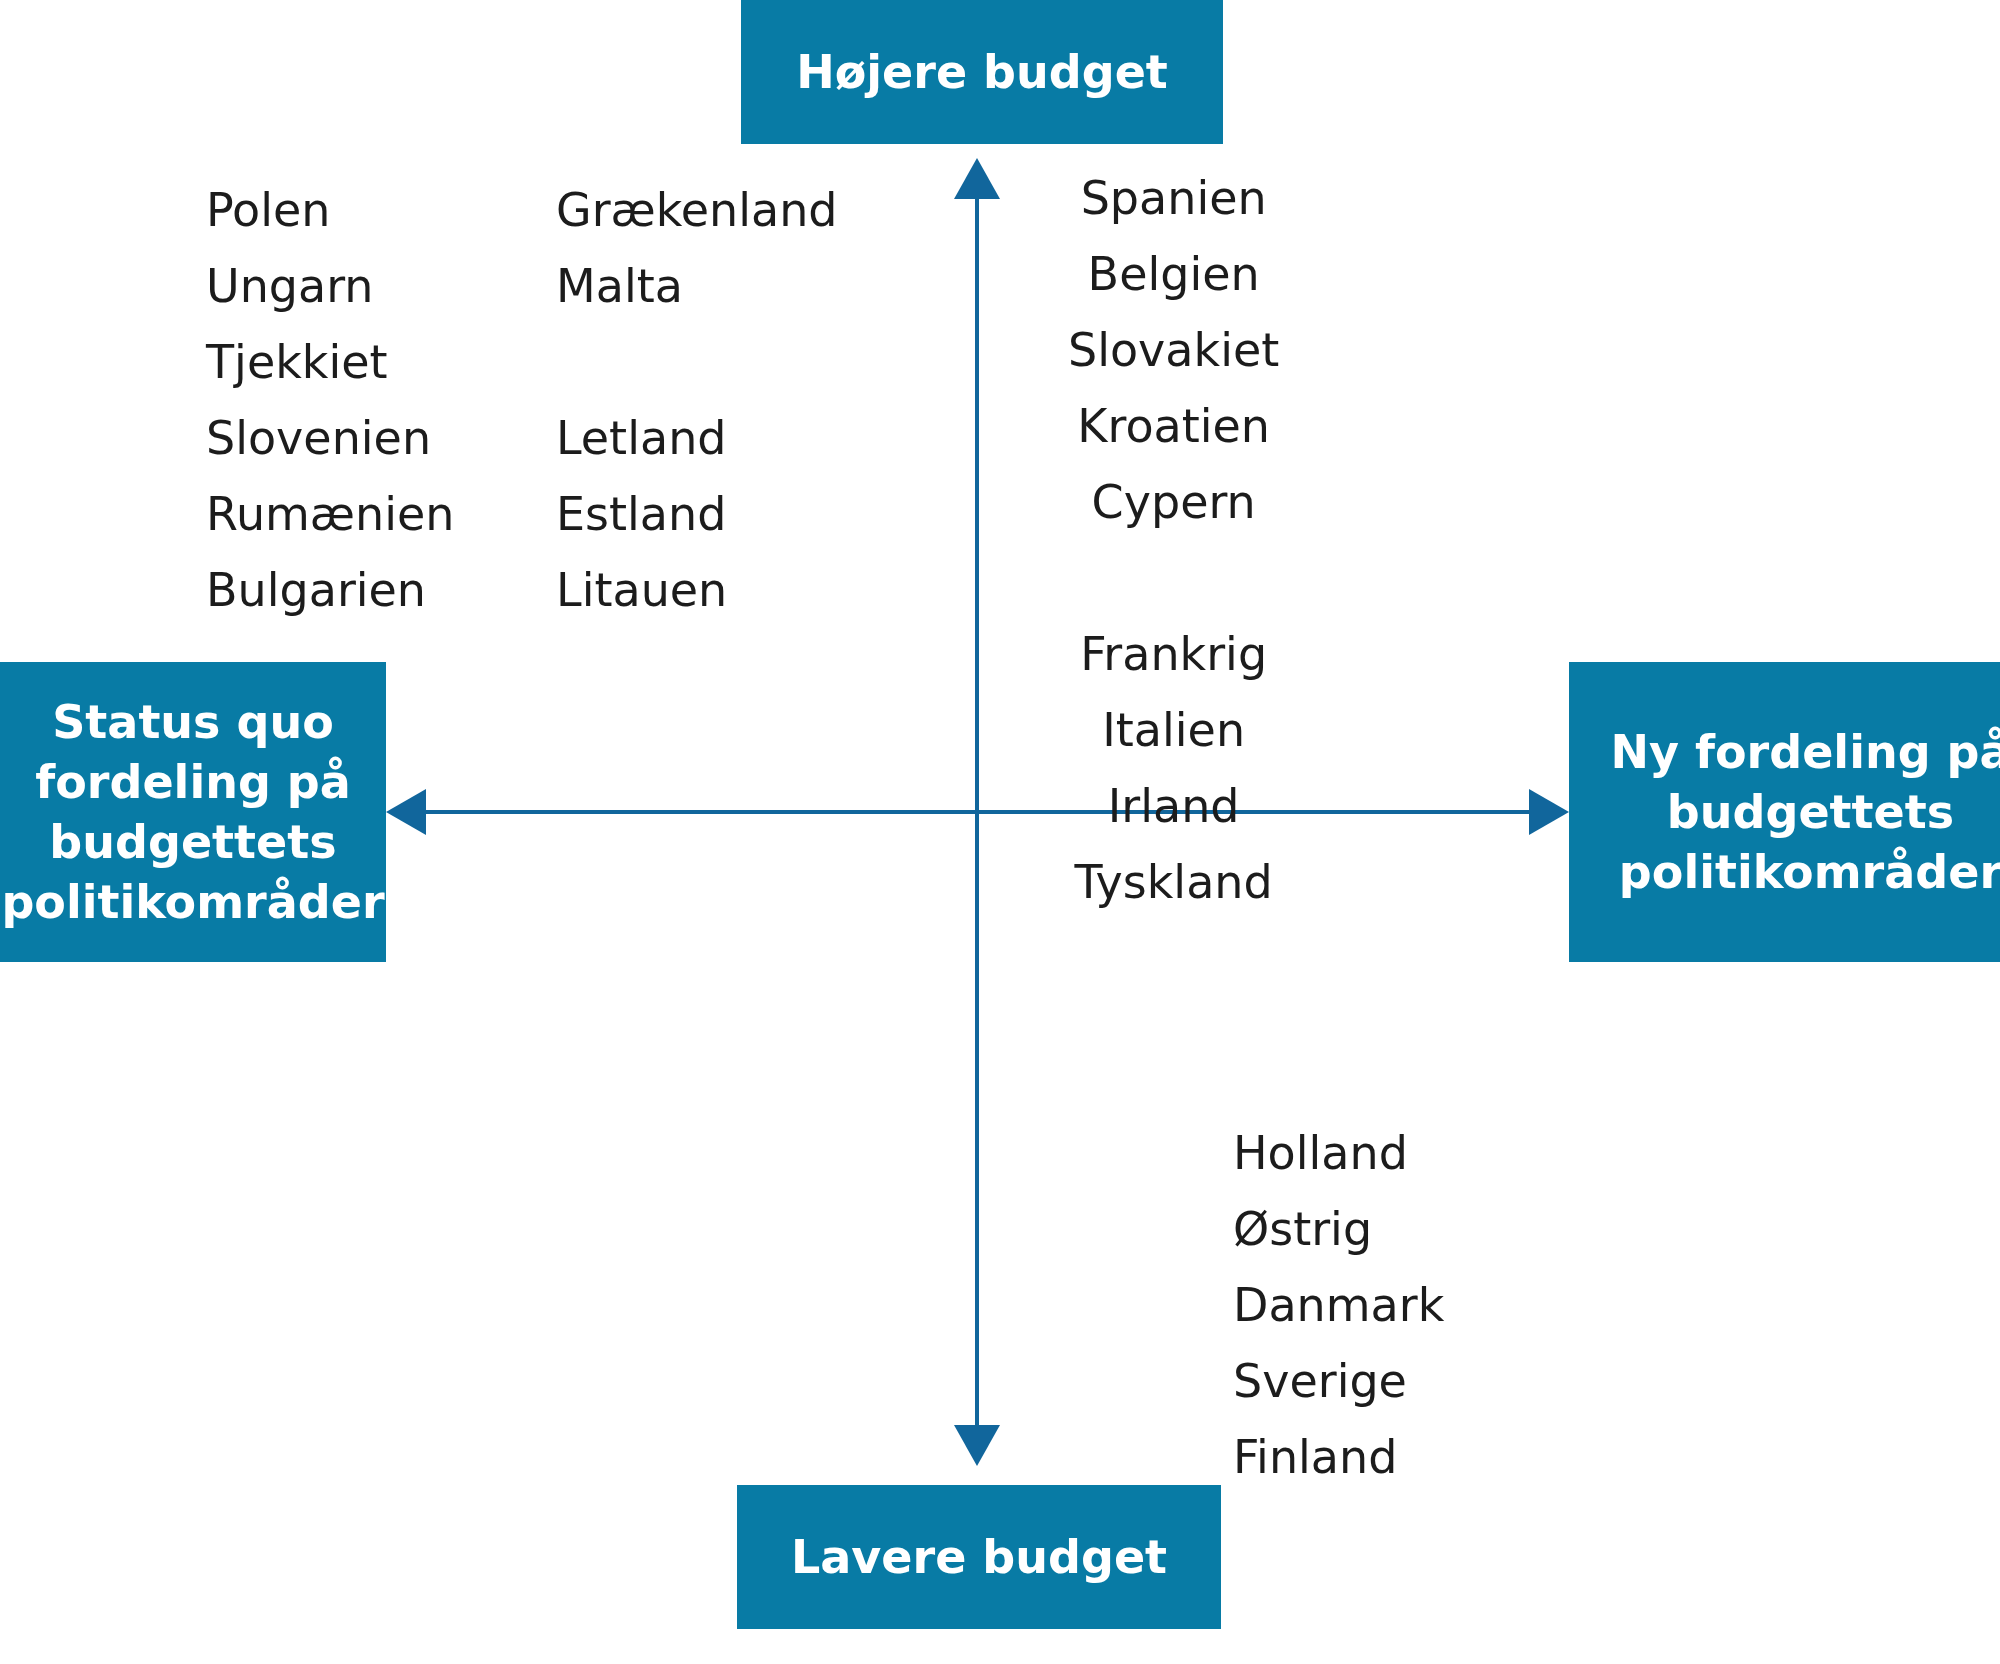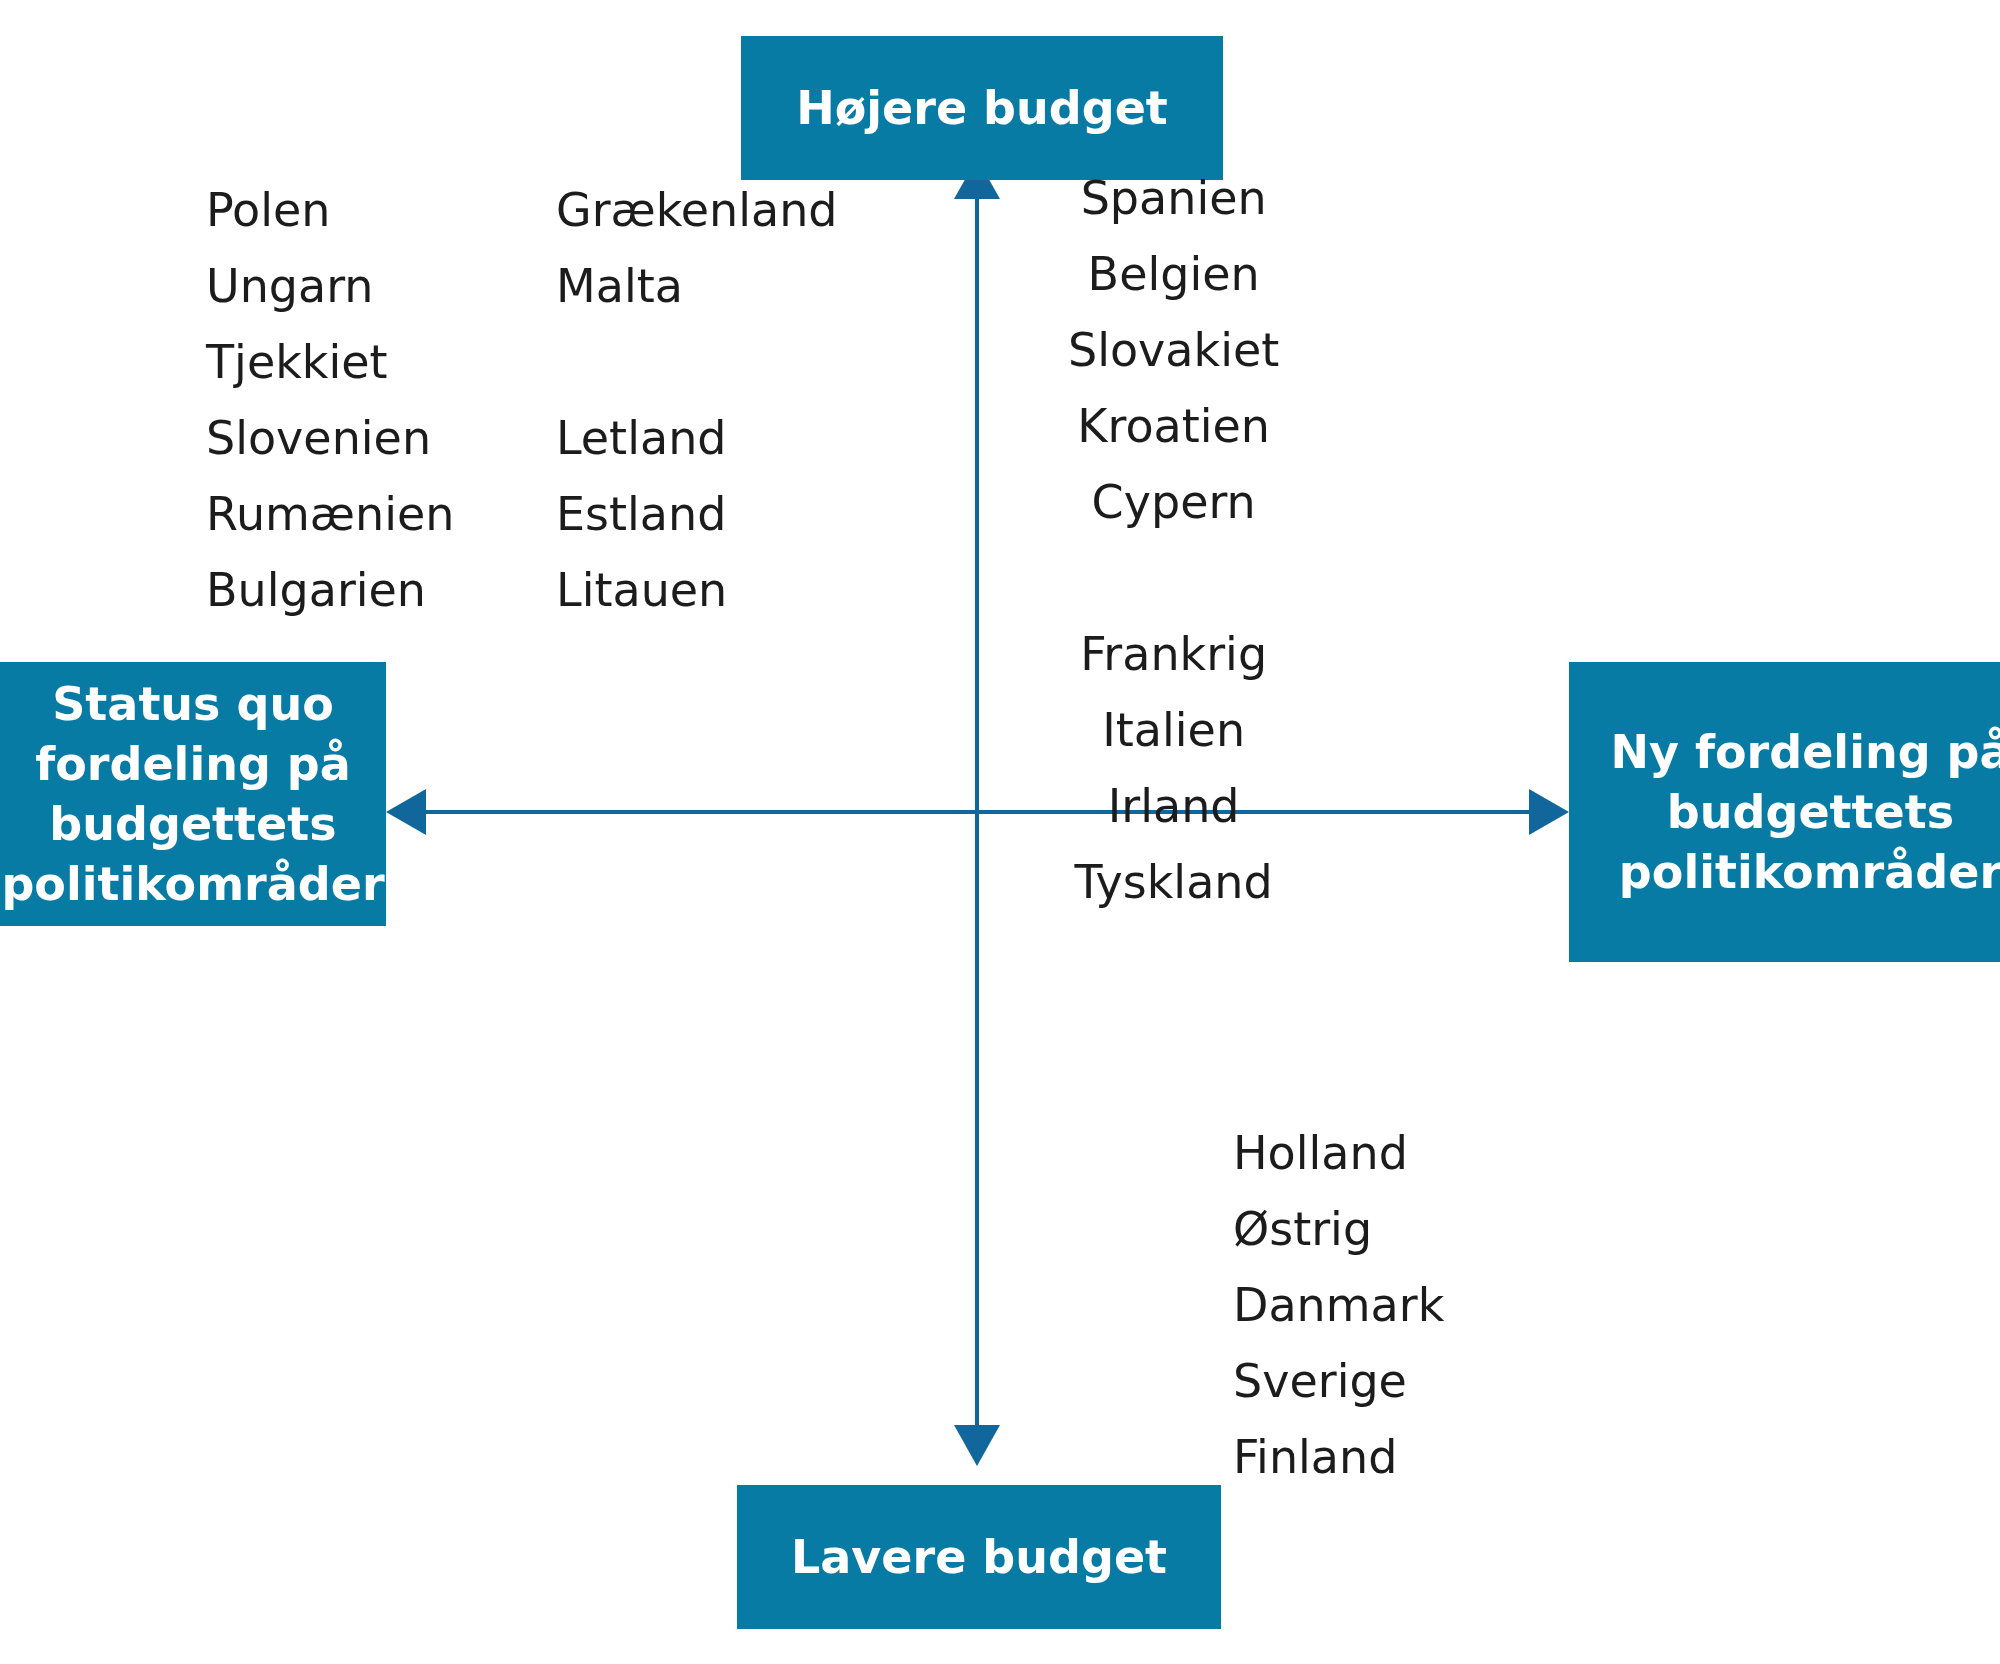--- a/index.html
+++ b/index.html
@@ -3,23 +3,23 @@
   <meta charset="utf-8">
   <style>
     html, body { margin: 0; padding: 0; background: #ffffff; }
     body { width: 2000px; height: 1664px; position: relative; overflow: hidden;
            font-family: "DejaVu Sans", "Liberation Sans", sans-serif; }
     .box { position: absolute; background: #087ba5; color: #ffffff;
            display: flex; align-items: center; justify-content: center;
            text-align: center; font-weight: bold; font-size: 46px; line-height: 60px;
            box-sizing: border-box; }
     .box span { display: block; }
-    #box-top { left: 741px; top: 0; width: 482px; height: 144px; margin-top: 36px; }
+    #box-top { left: 741px; top: 0; width: 482px; height: 144px; }
     #box-bottom { left: 737px; top: 1485px; width: 484px; height: 144px; }
-    #box-left { left: 0; top: 662px; width: 386px; height: 264px; padding: 12px 10px; align-items: flex-end; }
+    #box-left { left: 0; top: 662px; width: 386px; height: 300px; padding: 0 10px; }
     #box-right { left: 1569px; top: 662px; width: 483px; height: 300px; padding: 0 8px; }
     svg.axes { position: absolute; left: 0; top: 0; }
     .col { position: absolute; color: #1c1c1c; font-size: 46px; line-height: 61px;
            font-family: "DejaVu Sans", "Liberation Sans", sans-serif; }
     .col div { white-space: nowrap; height: 61px; margin-top: 15px; }
     .gap { height: 61px; }
     #col-1 { left: 206px; top: 165px; }
     #col-2 { left: 556px; top: 165px; }
     #col-3 { left: 1068px; top: 153px; text-align: center; }
     #col-4 { left: 1233px; top: 1108px; }

